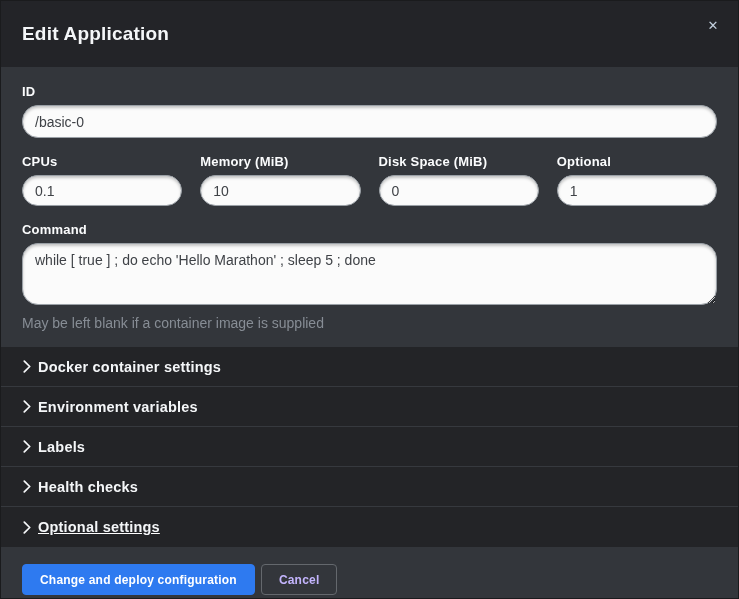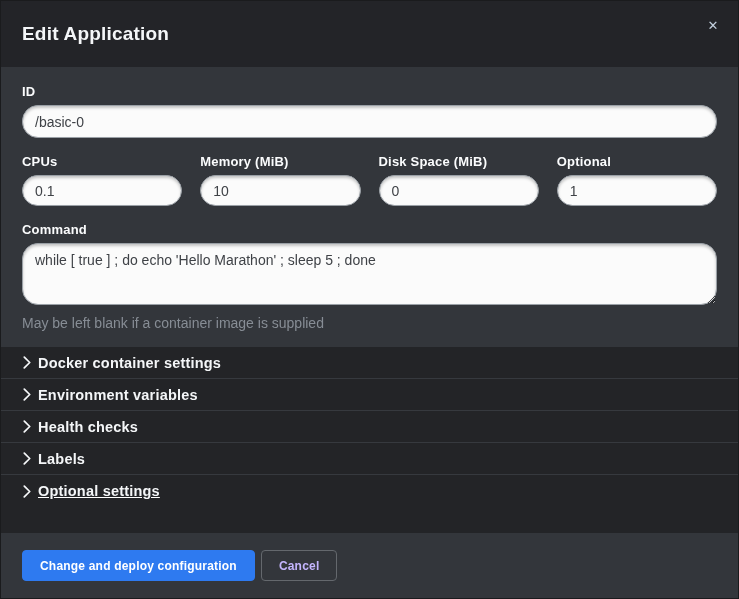--- a/index.html
+++ b/index.html
@@ -56,21 +56,21 @@
     column-gap: 18px;
     margin-bottom: 16px;
   }
   .grid-4 .text-input { height: 31px; }
   .textarea-input { height: 62px; padding: 7px 12px; resize: both; line-height: 1.35; }
   .help-text { font-size: 14px; color: #878d95; margin-top: 6px; font-weight: 400; }
 
   
   .accordion { background: var(--color-panel-bg, #232427); flex: 1 1 auto; }
   .accordion-row {
-    height: 32px;
+    height: 40px;
     display: flex;
     align-items: center;
     padding: 0 21px;
     border-bottom: 1px solid #36393e;
     cursor: pointer;
   }
   .accordion-row:last-child { border-bottom: none; text-decoration: underline; }
   .chevron { display: inline-flex; width: 15px; margin-right: 1px; }
   .accordion-label { font-size: 14.5px; font-weight: 700; color: #f4f6f8; letter-spacing: .2px; }
 
@@ -167,30 +167,30 @@
       </span>
       <span class="accordion-label">Environment variables</span>
     </div>
 
     <div class="accordion-row">
       <span class="chevron">
         <svg width="10" height="13" viewBox="0 0 8 12">
             <path d="M1.5 1 L6.5 6 L1.5 11" stroke="#f4f6f8" stroke-width="1.6" fill="none" stroke-linecap="round" stroke-linejoin="round"></path>
           </svg>
       </span>
+      <span class="accordion-label">Labels</span>
+    </div>
+
+    <div class="accordion-row">
+      <span class="chevron">
+        <svg width="10" height="13" viewBox="0 0 8 12">
+            <path d="M1.5 1 L6.5 6 L1.5 11" stroke="#f4f6f8" stroke-width="1.6" fill="none" stroke-linecap="round" stroke-linejoin="round"></path>
+          </svg>
+      </span>
       <span class="accordion-label">Health checks</span>
-    </div>
-
-    <div class="accordion-row">
-      <span class="chevron">
-        <svg width="10" height="13" viewBox="0 0 8 12">
-            <path d="M1.5 1 L6.5 6 L1.5 11" stroke="#f4f6f8" stroke-width="1.6" fill="none" stroke-linecap="round" stroke-linejoin="round"></path>
-          </svg>
-      </span>
-      <span class="accordion-label">Labels</span>
     </div>
 
     <div class="accordion-row">
       <span class="chevron">
         <svg width="10" height="13" viewBox="0 0 8 12">
             <path d="M1.5 1 L6.5 6 L1.5 11" stroke="#f4f6f8" stroke-width="1.6" fill="none" stroke-linecap="round" stroke-linejoin="round"></path>
           </svg>
       </span>
       <span class="accordion-label">Optional settings</span>
     </div>

